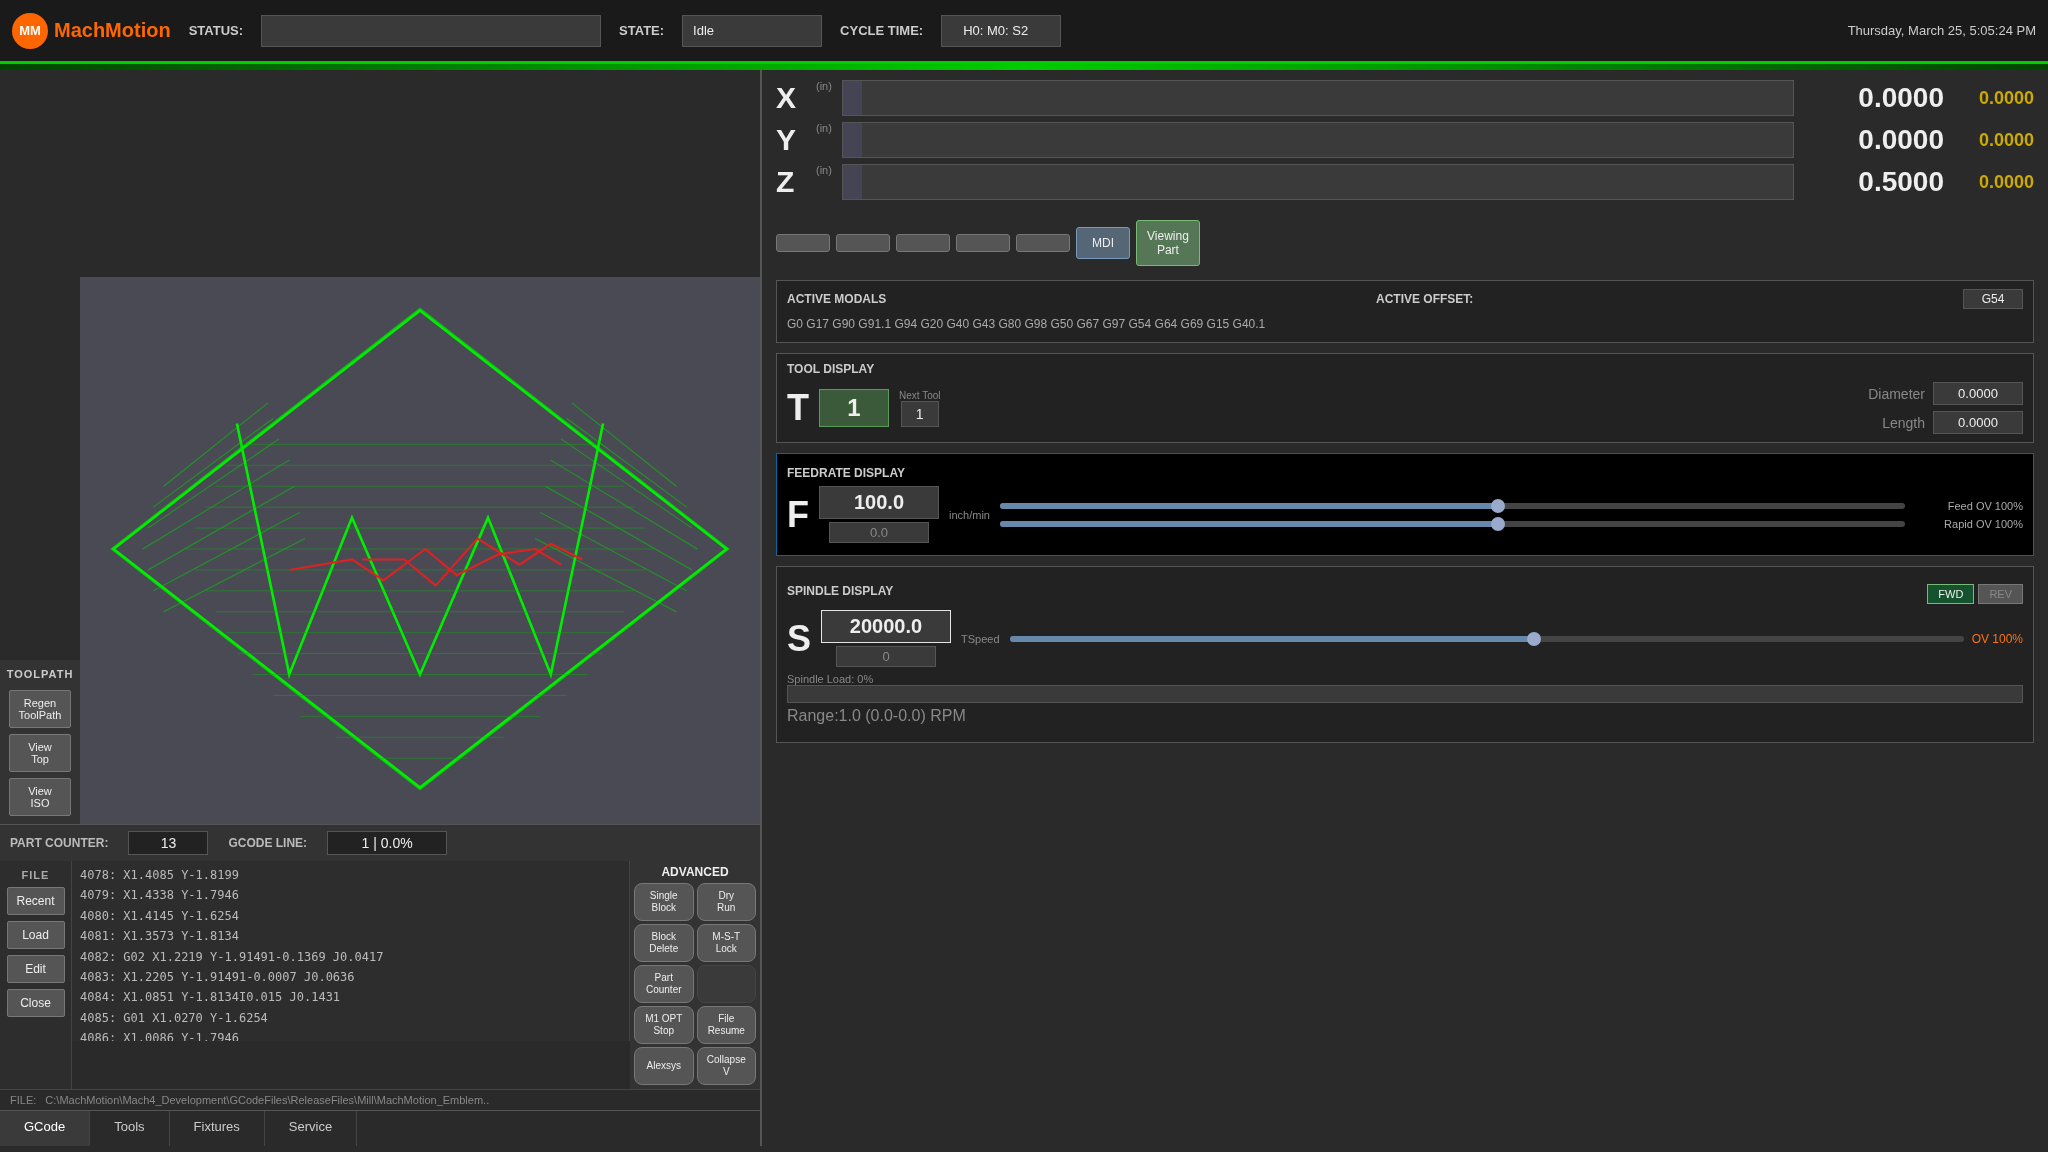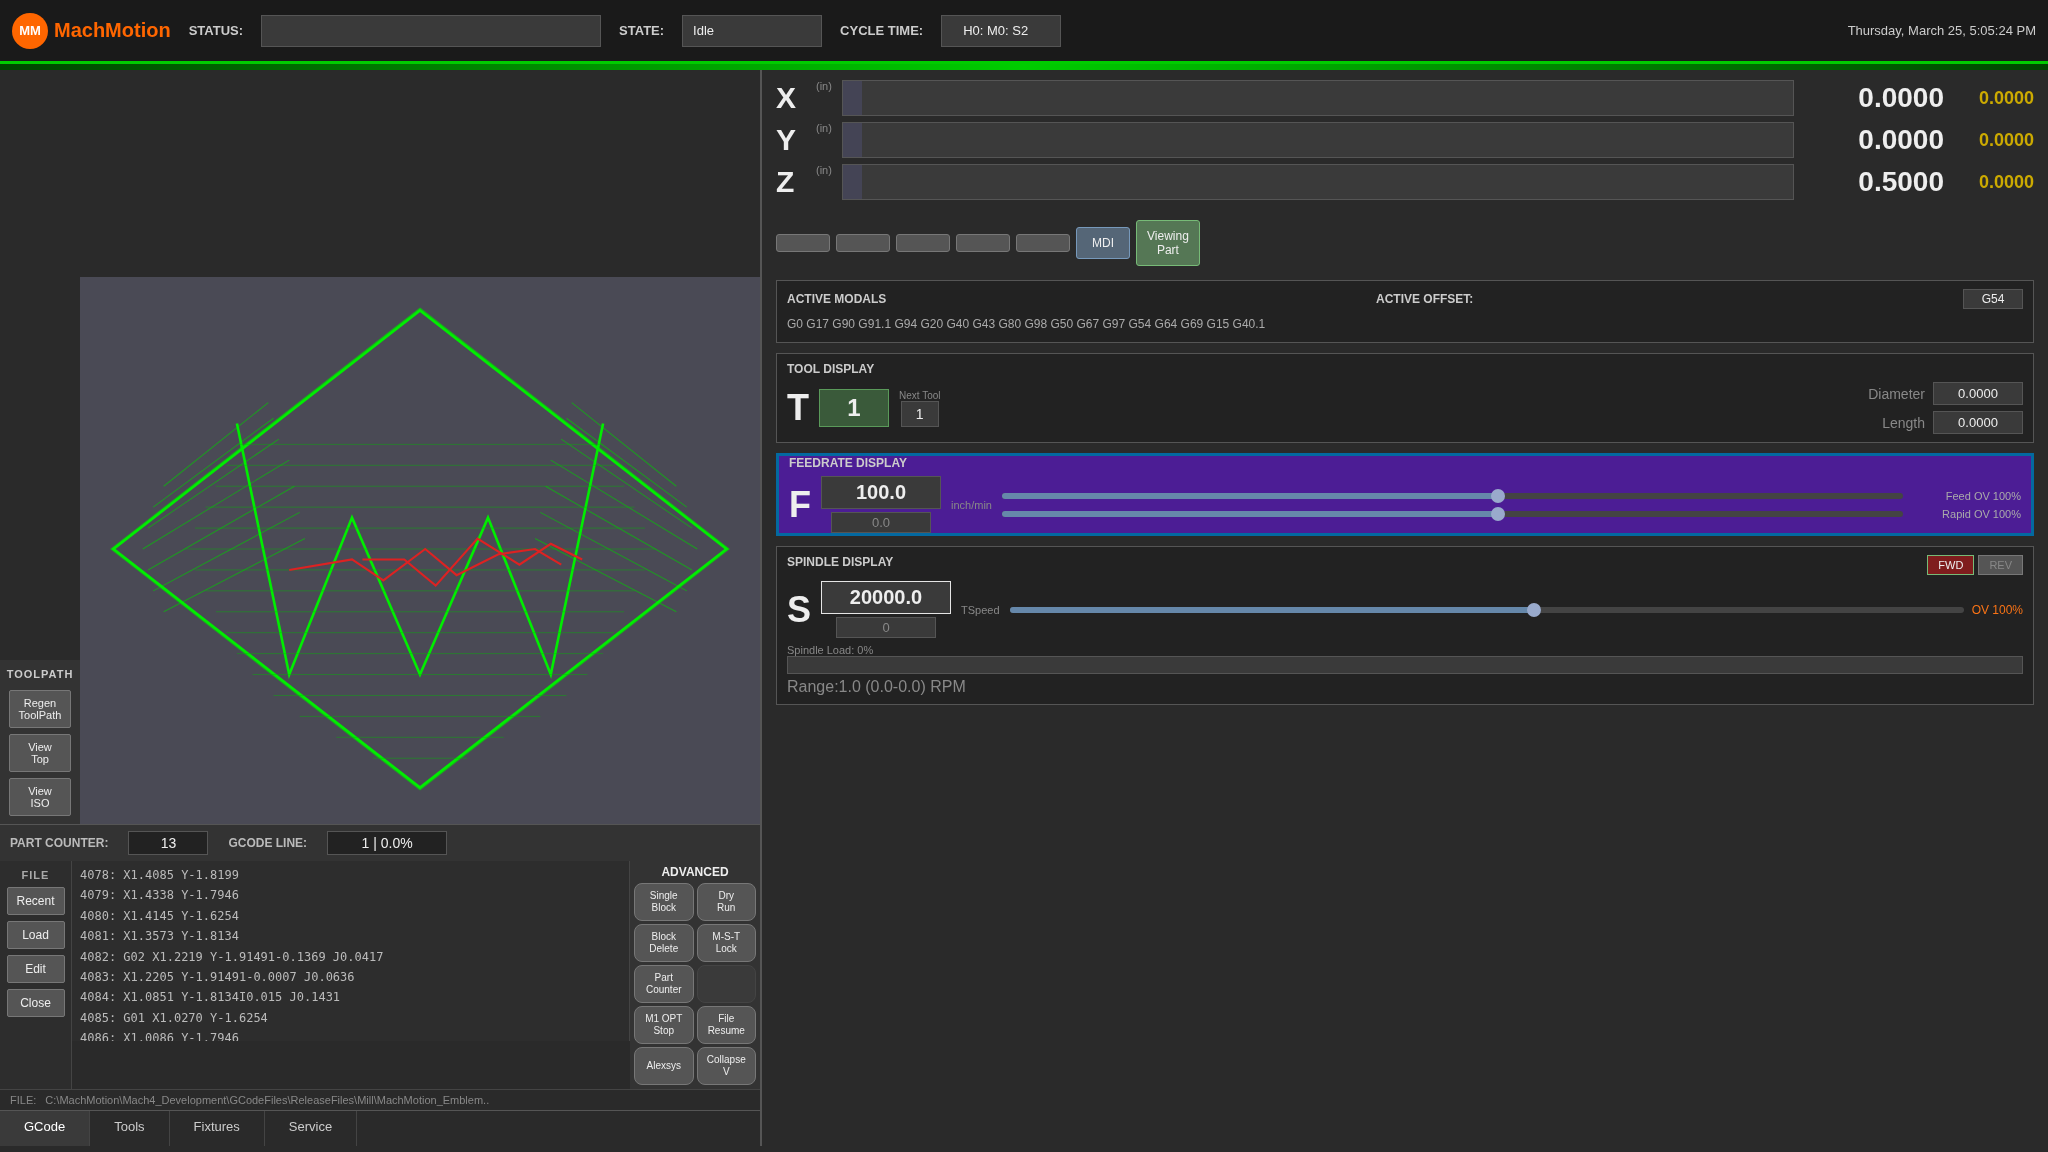--- a/index.html
+++ b/index.html
@@ -403,23 +403,23 @@
       border: 1px solid #555;
       color: #eee;
       font-size: 13px;
       padding: 3px 10px;
       min-width: 90px;
       text-align: center;
     }
 
     
     #feed-display {
-      background: #4c1d95;
-      border: 3px solid #0369a1;
-      padding: 0 10px;
+      background: #000000;
+      border: 1px solid #0369a1;
+      padding: 12px 10px;
     }
     .feed-row {
       display: flex;
       align-items: center;
       gap: 10px;
     }
     .feed-f-letter {
       color: #eee;
       font-size: 36px;
       font-weight: bold;
@@ -481,31 +481,31 @@
       width: 14px; height: 14px;
       background: #99aacc;
       border-radius: 50%;
     }
     .slider-label { color: #aaa; font-size: 11px; min-width: 110px; text-align: right; }
 
     
     #spindle-display {
       background: #222;
       border: 1px solid #555;
-      padding: 8px 10px;
+      padding: 17px 10px;
     }
     .spindle-header {
       display: flex;
       justify-content: space-between;
       align-items: center;
       margin-bottom: 6px;
     }
     .fwd-rev-btns { display: flex; gap: 4px; }
     .fwd-btn {
-      background: #7f1d1d;
+      background: #14532d;
       border: 1px solid #77bb77;
       color: #eee;
       font-size: 11px;
       padding: 3px 10px;
       cursor: pointer;
     }
     .rev-btn {
       background: #555;
       border: 1px solid #777;
       color: #888;

